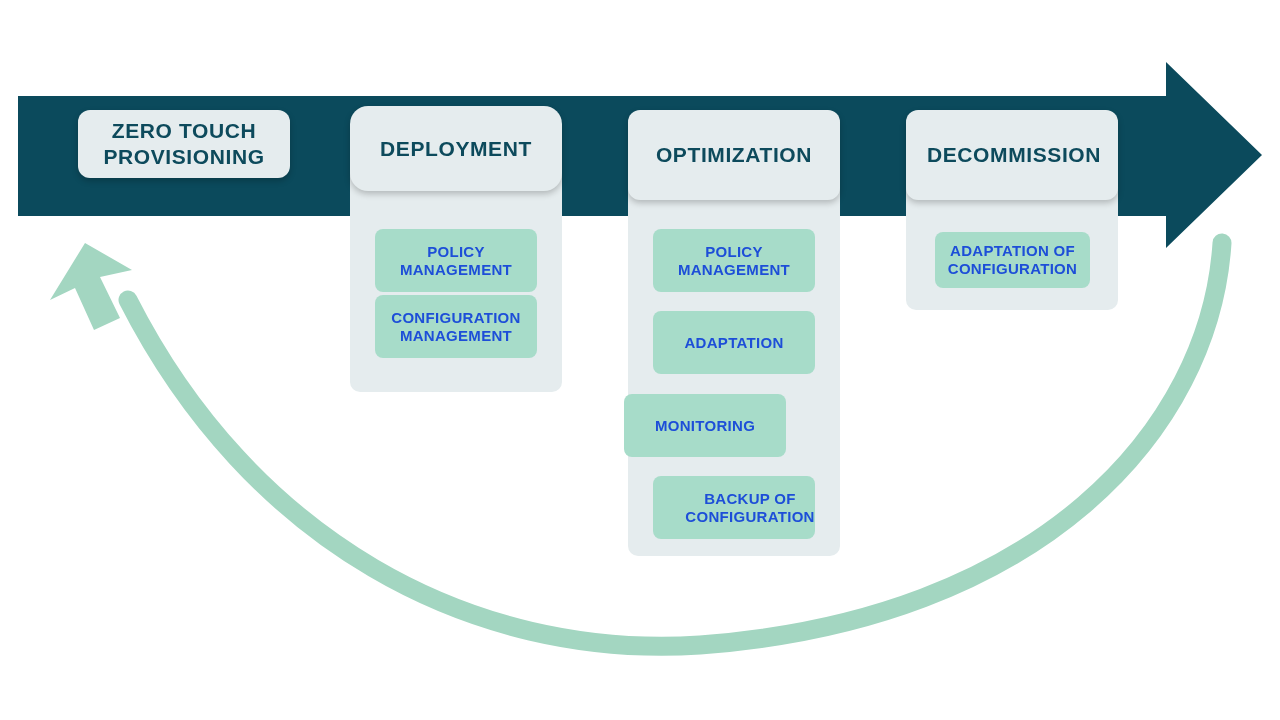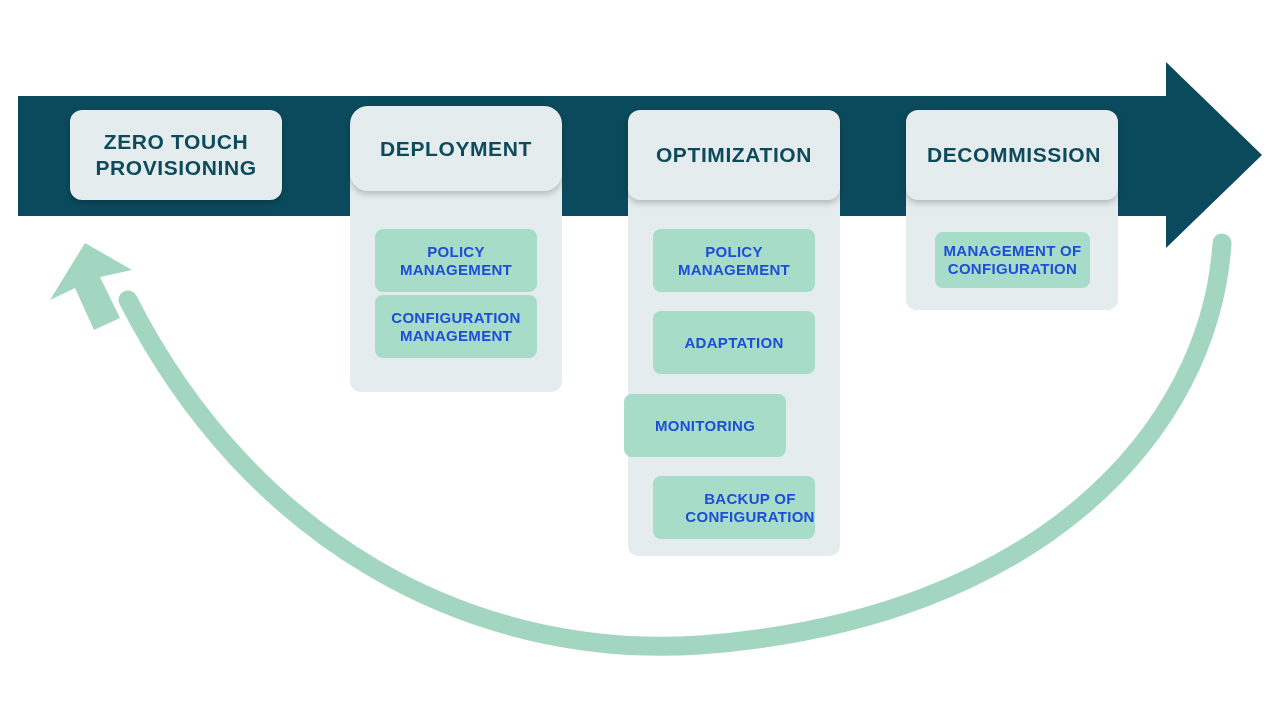--- a/index.html
+++ b/index.html
@@ -89,21 +89,21 @@
 
   <svg class="arrow-layer" viewBox="0 0 1280 720">
 
     <polygon points="18,96 1166,96 1166,62 1262,155 1166,248 1166,216 18,216" fill="#0b4a5c"></polygon>
 
     <path d="M 1222 243 C 1210 430 1040 620 700 645 C 470 660 250 540 128 300" fill="none" stroke="#a3d6c1" stroke-width="19" stroke-linecap="round"></path>
     <polygon points="85,243 132,270 100,277 120,318 94,330 75,288 50,300" fill="#a3d6c1"></polygon>
   </svg>
 
   <div class="stage">
-    <div class="stage-card" style="left:70px; top:110px; width:212px; height:90px;">
+    <div class="stage-card" style="left:78px; top:110px; width:212px; height:68px;">
       <span class="stage-card-label">ZERO TOUCH PROVISIONING</span>
     </div>
   </div>
 
   <div class="stage">
     <div class="stage-panel" style="left:350px; top:150px; width:212px; height:242px;"></div>
     <div class="stage-card" style="left:350px; top:106px; width:212px; height:85px;border-radius:18px;">
       <span class="stage-card-label">DEPLOYMENT</span>
     </div>
     <div class="chip" style="left:375px; top:229px; width:162px; height:63px;">
@@ -132,17 +132,17 @@
       <span class="chip-label">BACKUP OF CONFIGURATION</span>
     </div>
   </div>
 
   <div class="stage">
     <div class="stage-panel" style="left:906px; top:150px; width:212px; height:160px;"></div>
     <div class="stage-card" style="left:906px; top:110px; width:212px; height:90px;padding-left:12px;">
       <span class="stage-card-label">DECOMMISSION</span>
     </div>
     <div class="chip" style="left:935px; top:232px; width:155px; height:56px;">
-      <span class="chip-label">MANAGEMENT OF CONFIGURATION</span>
+      <span class="chip-label">ADAPTATION OF CONFIGURATION</span>
     </div>
   </div>
 
 </div>
 
 </body></html>

